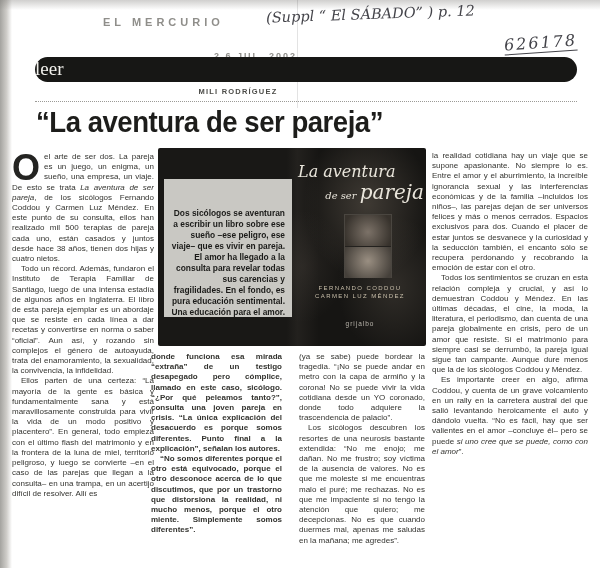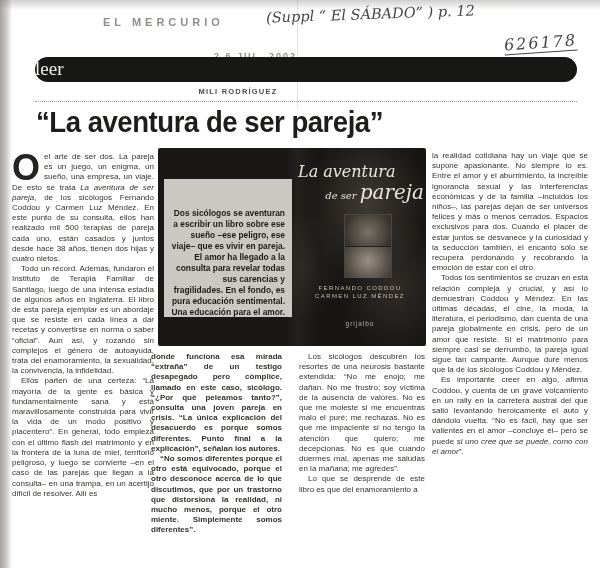--- a/index.html
+++ b/index.html
@@ -126,22 +126,22 @@
     </div>
     <div class="cover-pub">grijalbo</div>
   </div>
 
   <div id="col2" class="col">
     <p class="noindent">donde funciona esa mirada “extraña” de un testigo desapegado pero cómplice, llamado en este caso, sicólogo. “¿Por qué peleamos tanto?”, consulta una joven pareja en crisis. “La única explicación del desacuerdo es porque somos diferentes. Punto final a la explicación”, señalan los autores.</p>
     <p>“No somos diferentes porque el otro está equivocado, porque el otro desconoce acerca de lo que discutimos, que por un trastorno que distorsiona la realidad, ni mucho menos, porque el otro miente. Simplemente somos diferentes”.</p>
   </div>
 
   <div id="col3" class="col">
+    <p class="noindent">(ya se sabe) puede bordear la tragedia. “¡No se puede andar en metro con la capa de armiño y la corona! No se puede vivir la vida cotidiana desde un YO coronado, donde todo adquiere la trascendencia de palacio”.</p>
     <p>Los sicólogos descubren los resortes de una neurosis bastante extendida: “No me enojo; me dañan. No me frustro; soy víctima de la ausencia de valores. No es que me moleste si me encuentras malo el puré; me rechazas. No es que me impaciente si no tengo la atención que quiero; me decepcionas. No es que cuando duermes mal, apenas me saludas en la mañana; me agredes”.</p>
-    <p>Lo que se desprende de este libro es que del enamoramiento a</p>
   </div>
 
   <div id="col4" class="col">
     <p class="noindent">la realidad cotidiana hay un viaje que se supone apasionante. No siempre lo es. Entre el amor y el aburrimiento, la increíble ignorancia sexual y las interferencias económicas y de la familia –incluidos los niños–, las parejas dejan de ser universos felices y más o menos cerrados. Espacios exclusivos para dos. Cuando el placer de estar juntos se desvanece y la curiosidad y la seducción también, el encanto sólo se recupera perdonando y recobrando la emoción de estar con el otro.</p>
     <p>Todos los sentimientos se cruzan en esta relación compleja y crucial, y así lo demuestran Coddou y Méndez. En las últimas décadas, el cine, la moda, la literatura, el periodismo, dan cuenta de una pareja globalmente en crisis, pero de un amor que resiste. Si el matrimonio para siempre casi se derrumbó, la pareja igual sigue tan campante. Aunque dure menos que la de los sicólogos Coddou y Méndez.</p>
     <p><span>Es importante creer en algo, afirma Coddou, y cuenta de un grave volcamiento en un rally en la carretera austral del que salió levantando heroicamente el auto y dándolo vuelta. “No es fácil, hay que ser valientes en el amor –concluye él– pero se puede </span><span class="it">si uno cree que se puede, como con el amor</span><span>”.</span></p>
   </div>
 </div>
 
 </body></html>

